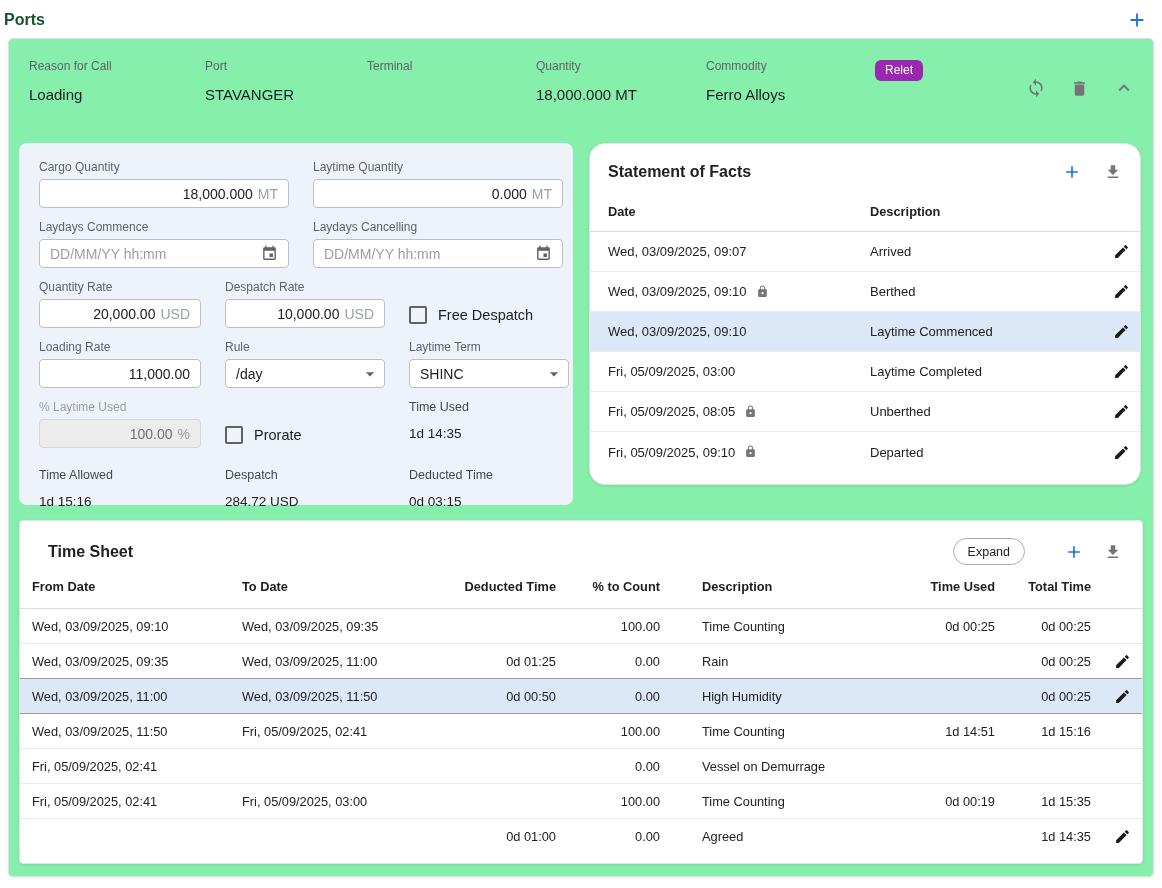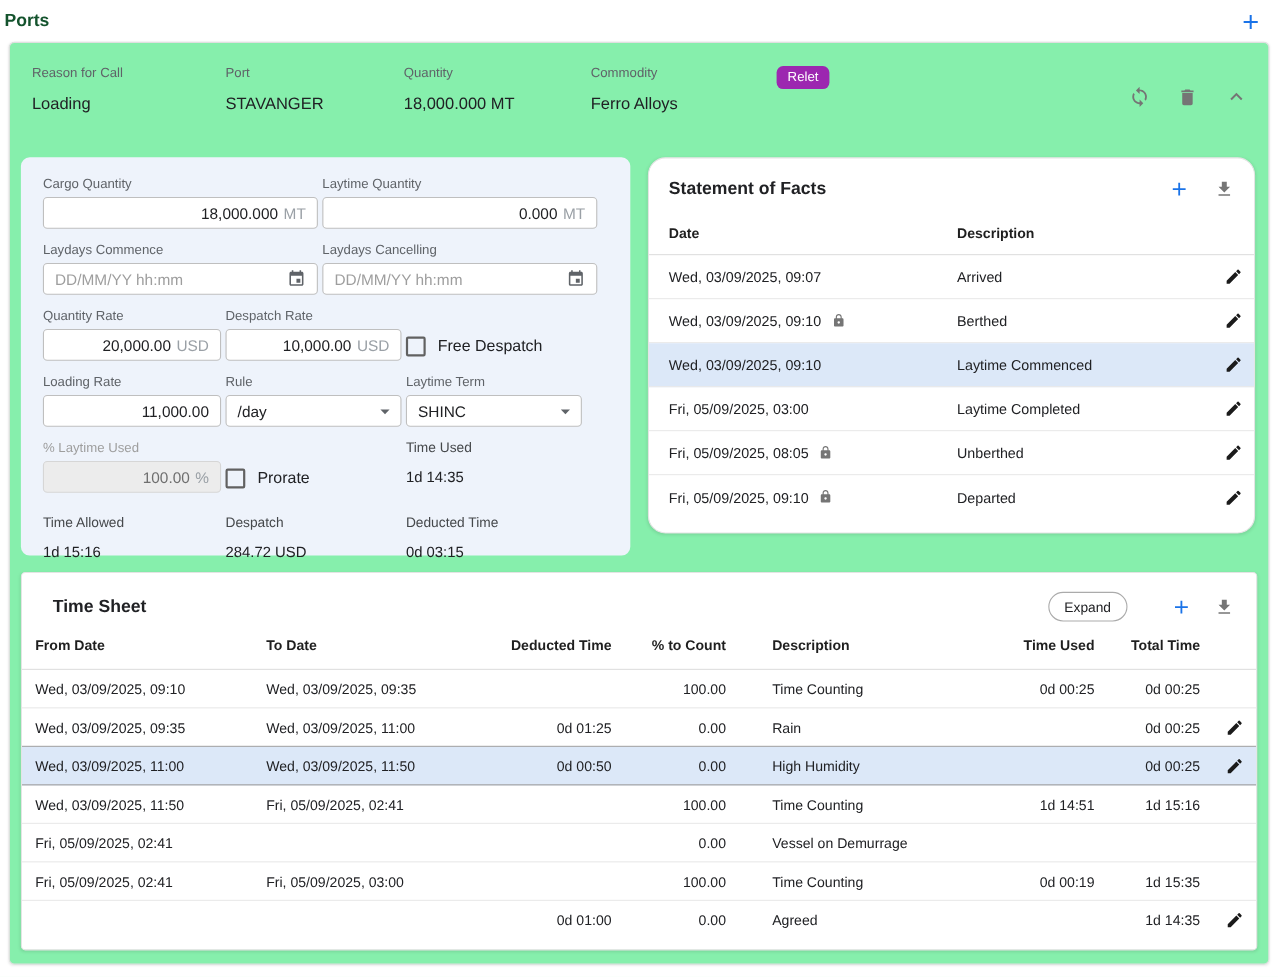--- a/index.html
+++ b/index.html
@@ -21,21 +21,21 @@
   .sum-value { font-size:15px; color:#202124; margin-top:13px; }
   .w1{width:176px}.w2{width:162px}.w3{width:169px}.w4{width:170px}.w5{width:169px}
   .badge { display:inline-block; background:#9c27b0; color:#fff; font-size:12px; padding:3px 10px 4px; border-radius:6px; margin-top:1px; }
   .sum-icons { margin-left:auto; margin-top:18px; display:flex; align-items:center; gap:24px; color:#757575; }
 
   
   .content-row { display:flex; gap:16px; margin:40px 12px 0 10px; }
 
   
   .calc-panel { width:554px; height:362px; background:#eef3fb; border-radius:8px; padding:17px 20px; }
-  .panel-row { display:grid; column-gap:4px; margin-bottom:12px; }
+  .panel-row { display:grid; column-gap:24px; margin-bottom:12px; }
   .cols2 { grid-template-columns:250px 250px; }
   .cols3 { grid-template-columns:162px 160px 160px; }
   .calc-label { font-size:12px; color:#5f6368; margin-bottom:5px; white-space:nowrap; }
   .input-box { height:29px; background:#fff; border:1px solid #bfbfbf; border-radius:4px; display:flex; align-items:center; padding:0 10px; font-size:14px; color:#202124; }
   .input-box .val { flex:1; text-align:right; }
   .input-box .val-left { flex:1; text-align:left; color:#9e9e9e; }
   .input-box .unit { color:#9aa0a6; margin-left:5px; }
   .input-box.disabled { background:#ececec; border-color:#d6d6d6; }
   .input-box.disabled .val { color:#6f6f6f; }
   .dim-label { color:#9e9e9e; }
@@ -95,20 +95,24 @@
 
   <div class="summary-row">
     <div class="sum-field w1">
       <div class="sum-label">Reason for Call</div>
       <div class="sum-value">Loading</div>
     </div>
     <div class="sum-field w2">
       <div class="sum-label">Port</div>
       <div class="sum-value">STAVANGER</div>
     </div>
+    <div class="sum-field w3">
+      <div class="sum-label">Terminal</div>
+      <div class="sum-value"></div>
+    </div>
     <div class="sum-field w4">
       <div class="sum-label">Quantity</div>
       <div class="sum-value">18,000.000 MT</div>
     </div>
     <div class="sum-field w5">
       <div class="sum-label">Commodity</div>
       <div class="sum-value">Ferro Alloys</div>
     </div>
     <span class="badge">Relet</span>
     <div class="sum-icons">

